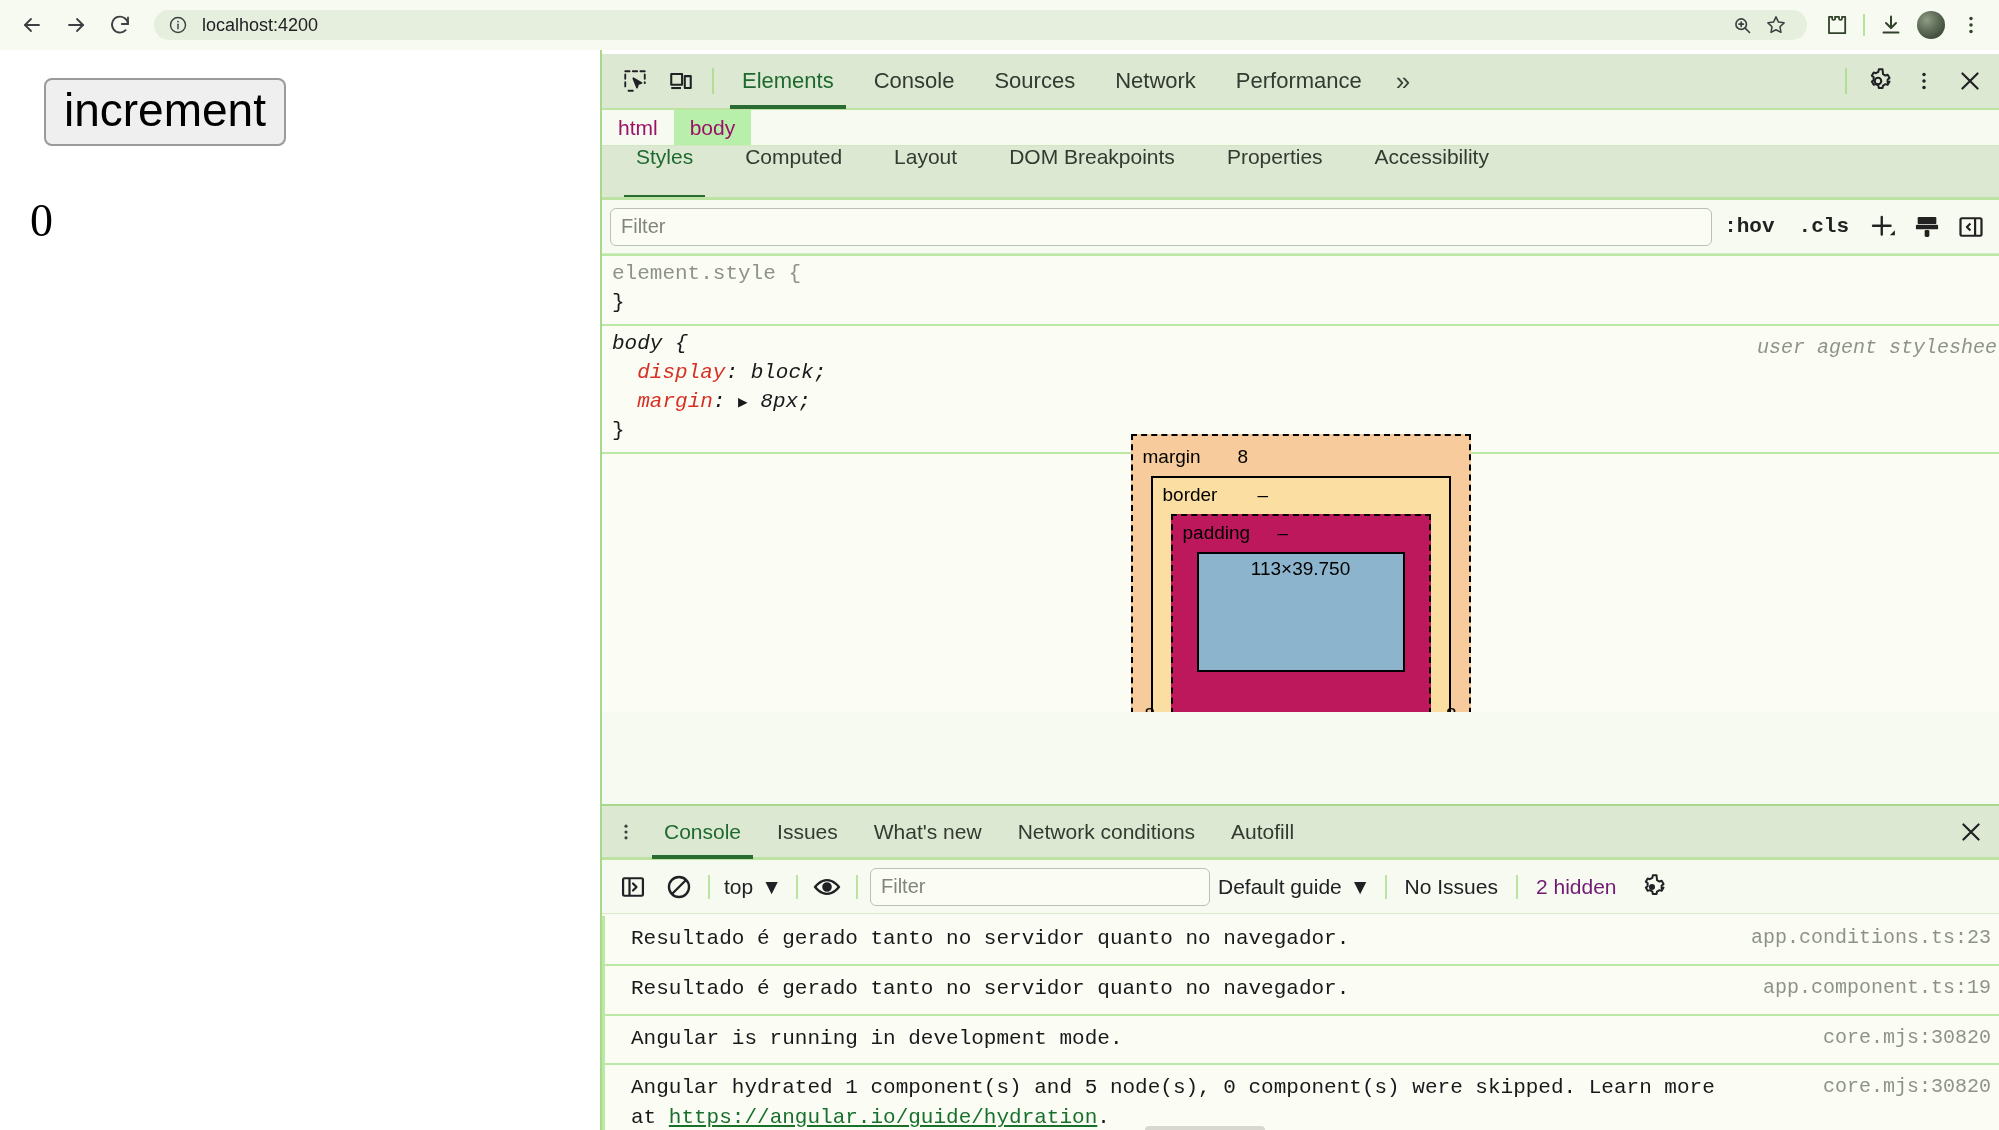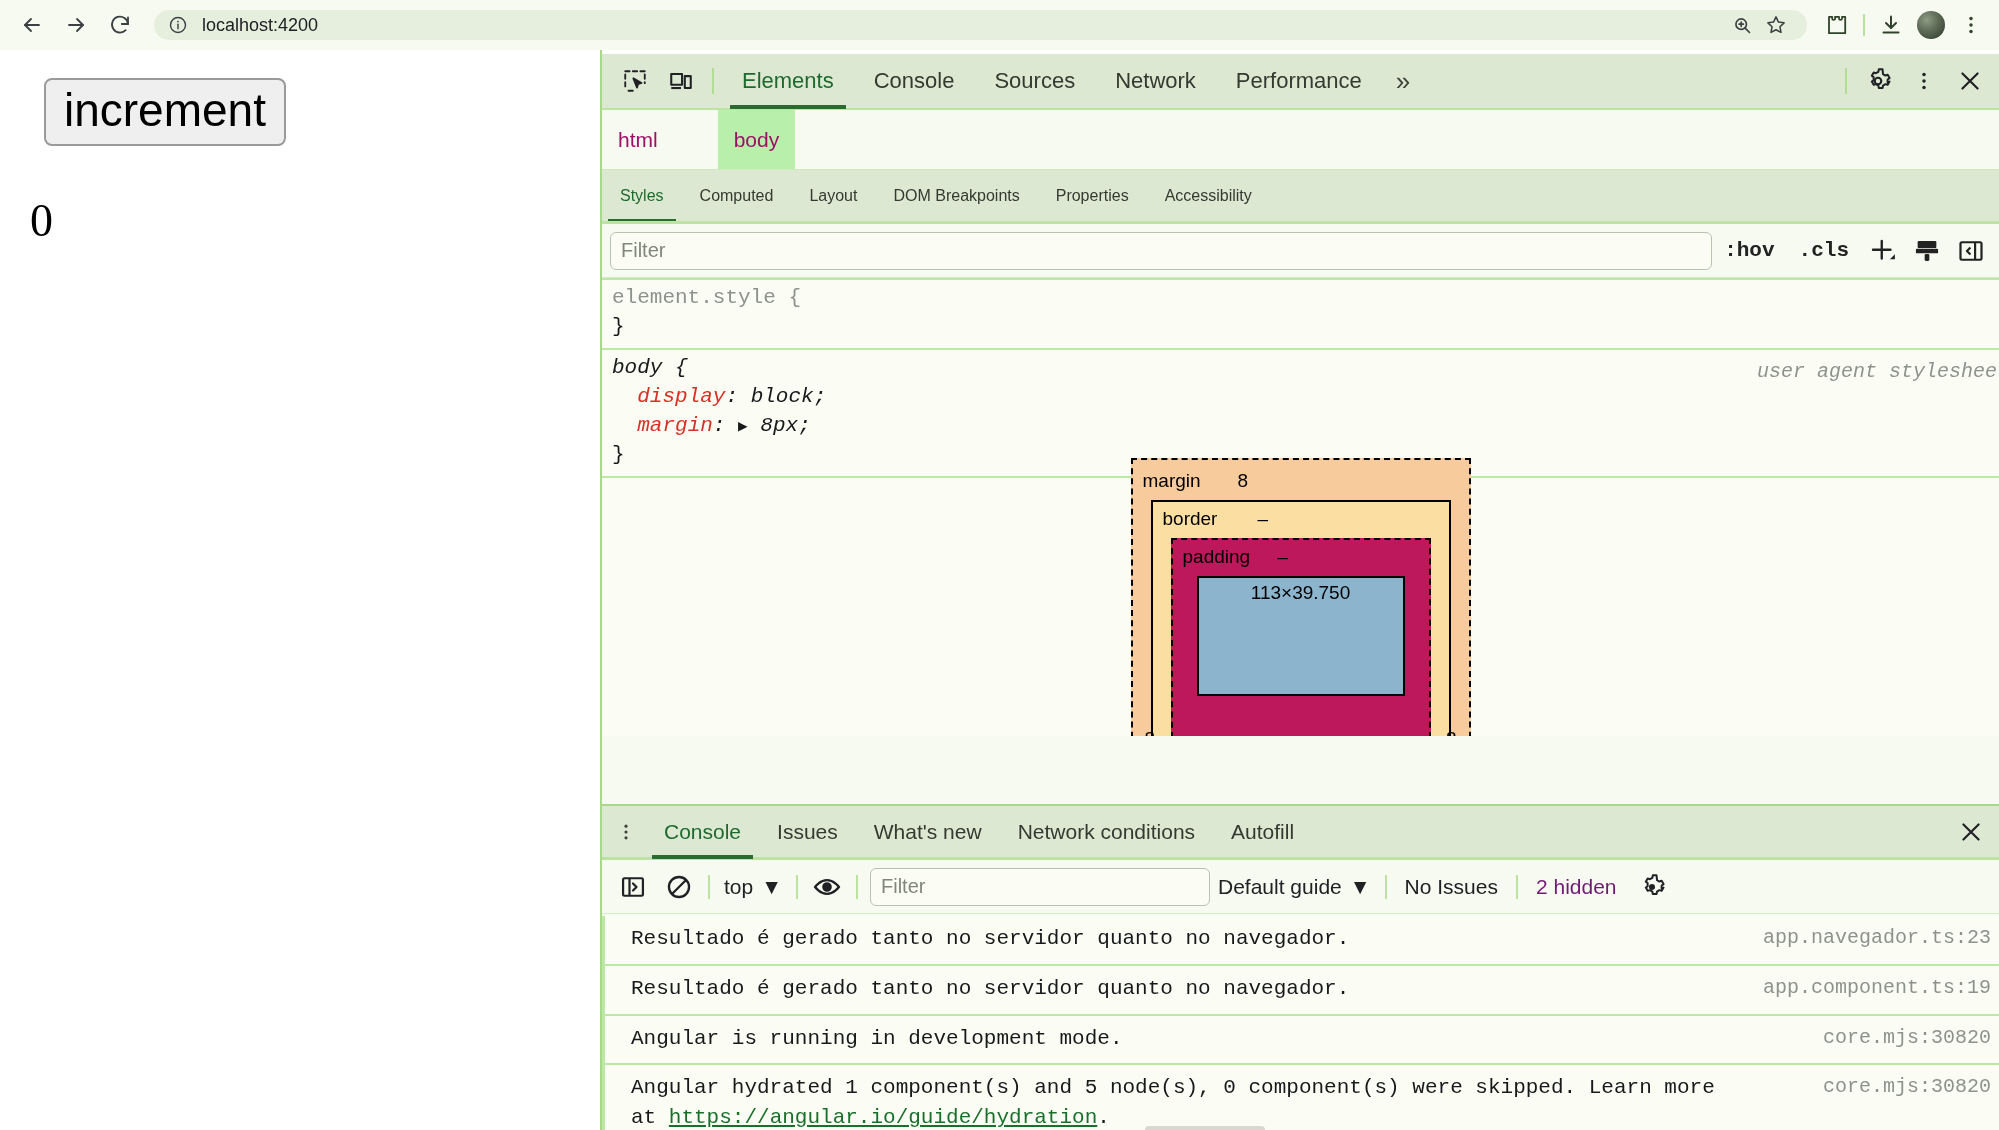--- a/index.html
+++ b/index.html
@@ -156,25 +156,24 @@
     padding: 0 14px; height: 56px;
     display: flex; align-items: center;
     font-size: 26px; color: #3c4339;
   }
   #devtools-tabbar-right {
     margin-left: auto; display: flex; align-items: center; padding-right: 6px;
   }
 
   
   #dom-breadcrumb {
-    height: 60px;
+    height: 36px;
     background: #f7faf0;
     display: flex; align-items: stretch;
     border-bottom: 1px solid #cfe8bd;
-    gap: 44px;
   }
   .crumb {
     display: flex; align-items: center;
     padding: 0 16px;
     font-size: 21px;
     color: #9c1168;
     font-family: "Liberation Sans", sans-serif;
   }
   .crumb.selected { background: #b7efab; }
 
@@ -182,23 +181,23 @@
   #styles-tabbar {
     height: 54px;
     background: #dde8d2;
     display: flex; align-items: center;
     border-bottom: 3px solid #bde3a3;
     position: relative;
     overflow: hidden;
   }
   .st-tab {
     padding: 0 18px; height: 54px;
-    display: flex; align-items: center;
-    font-size: 16px; color: #333a30;
-    white-space: nowrap; position: relative;
+    display: flex; align-items: flex-start;
+    font-size: 21px; color: #333a30;
+    white-space: nowrap; position: relative; margin-left: 16px;
   }
   .st-tab.active { color: #1e6a2e; }
   .st-tab.active::after {
     content: ""; position: absolute;
     left: 6px; right: 6px; bottom: 0; height: 4px; background: #2a6b32;
   }
 
   
   #styles-filter-row {
     height: 54px;
@@ -735,21 +734,21 @@
         <svg width="28" height="28" viewBox="0 0 24 24" fill="none" stroke="currentColor" stroke-width="1.7" stroke-linejoin="round">
           <path d="M20.3 13.3l-.1-1.3.1-1.3 1.6-1.2-1.6-2.8-1.9.6-2.1-1.2L15.9 2h-3.2l-.4 2.1-2.1 1.2-1.9-.6L6.7 7.5l1.6 1.2-.1 1.3.1 1.3-1.6 1.2 1.6 2.8 1.9-.6 2.1 1.2.4 2.1h3.2l.4-2.1 2.1-1.2 1.9.6 1.6-2.8z"></path>
           <circle cx="12" cy="12" r="2.6" fill="currentColor" stroke="none"></circle>
         </svg>
       </div>
     </div>
 
     <div id="console-messages">
       <div class="console-msg">
         <div class="msg-text">Resultado é gerado tanto no servidor quanto no navegador.</div>
-        <div class="msg-src">app.navegador.ts:23</div>
+        <div class="msg-src">app.conditions.ts:23</div>
       </div>
       <div class="console-msg">
         <div class="msg-text">Resultado é gerado tanto no servidor quanto no navegador.</div>
         <div class="msg-src">app.component.ts:19</div>
       </div>
       <div class="console-msg">
         <div class="msg-text">Angular is running in development mode.</div>
         <div class="msg-src">core.mjs:30820</div>
       </div>
       <div class="console-msg">

